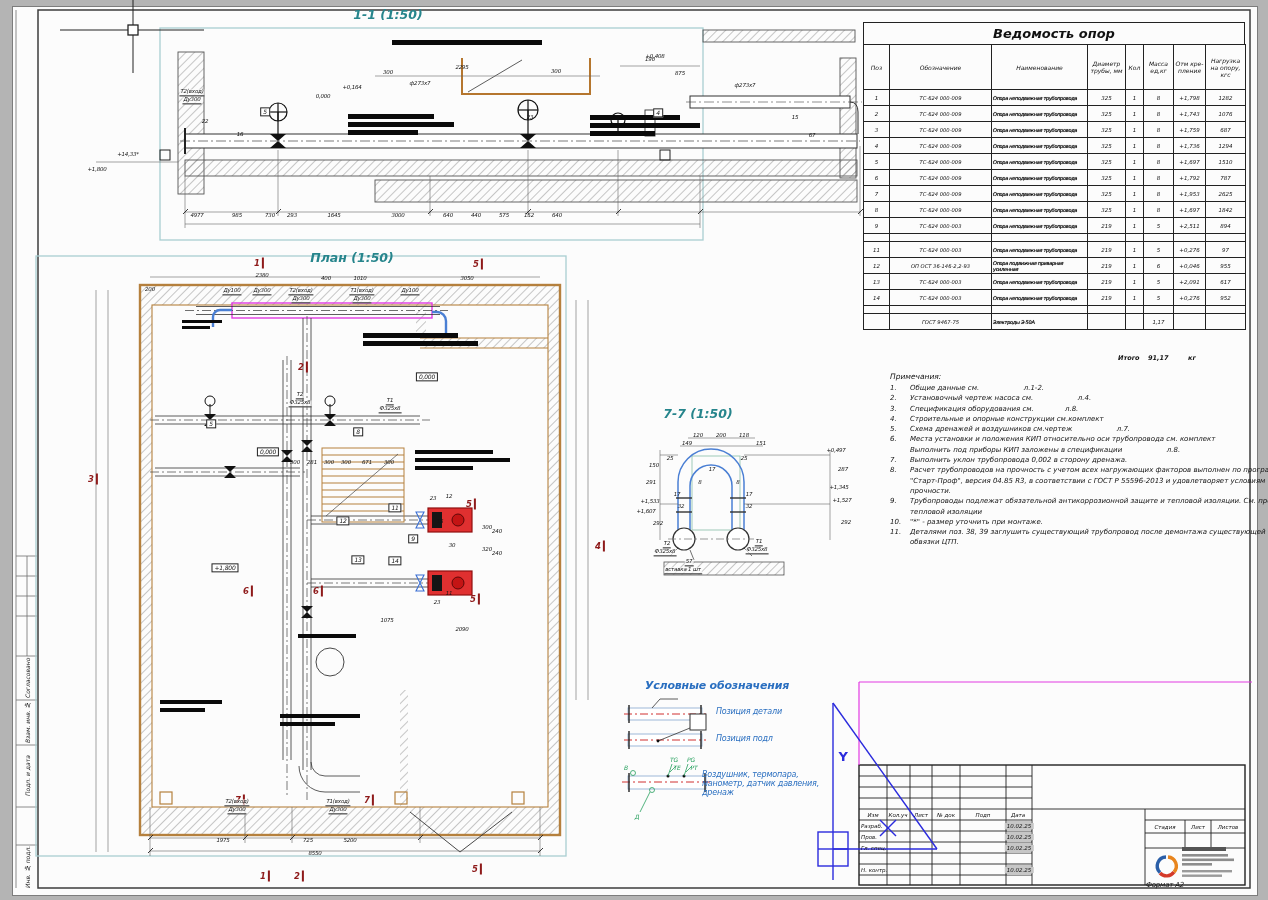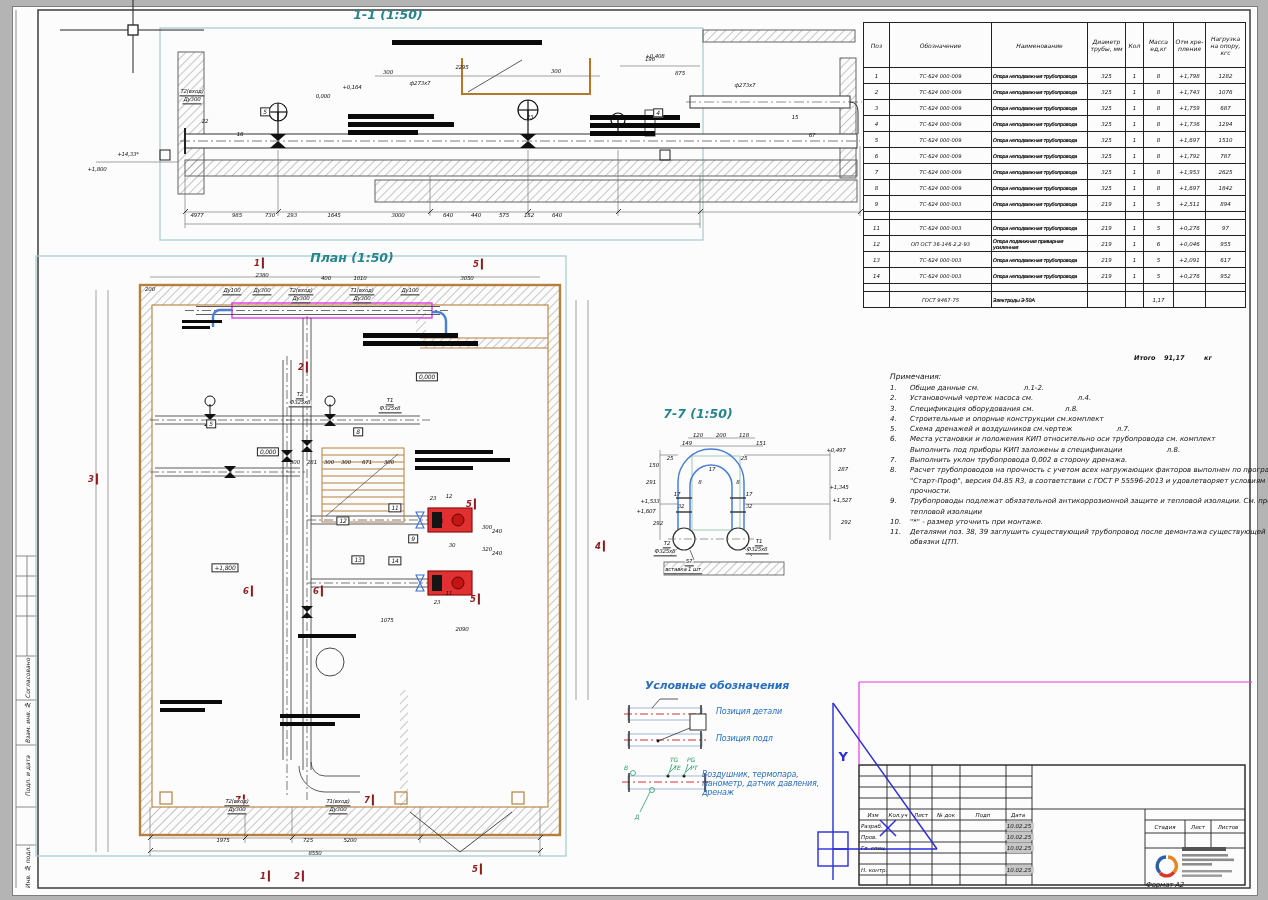--- a/index.html
+++ b/index.html
@@ -27,21 +27,21 @@
   .supports-title{font:bold italic 13px "DejaVu Sans",sans-serif;text-align:center;color:#111;
       border:1.3px solid #222;border-bottom:none;padding:3px 0;background:#fcfcfc;}
   table.supports{border-collapse:collapse;table-layout:fixed;width:382px;background:#fcfcfc;}
   table.supports th,table.supports td{border:0.9px solid #222;font:italic 5.5px "DejaVu Sans",sans-serif;
       color:#111;text-align:center;padding:0 1px;overflow:hidden;}
   table.supports th{font-size:6px;height:44px;}
   table.supports td{height:15px;}
   table.supports tr.spare td{height:7px;}
   table.supports td.c2{text-align:left;font-size:5px;letter-spacing:-0.3px;text-shadow:0 0 0.7px #000;}
   table.supports td.c1{font-size:5.2px;}
-  .totline{position:absolute;font:bold italic 6.5px "DejaVu Sans",sans-serif;color:#111;z-index:5;margin-left:16px;}
+  .totline{position:absolute;font:bold italic 6.5px "DejaVu Sans",sans-serif;color:#111;z-index:5;}
   
   .notes{position:absolute;left:890px;top:372px;width:396px;z-index:4;
       font:italic 7px "DejaVu Sans",sans-serif;color:#111;}
   .notes .ntitle{font-size:7.5px;margin-bottom:2px;}
   .note-row{display:flex;line-height:10.3px;}
   .note-num{width:20px;flex:none;}
   .note-text{white-space:pre-wrap;flex:1;}
   
   .side{position:absolute;left:17px;width:21px;display:flex;align-items:center;justify-content:center;
       writing-mode:vertical-rl;transform:rotate(180deg);font:italic 6px "DejaVu Sans",sans-serif;color:#222;z-index:4;}
@@ -529,20 +529,21 @@
       <span class="lbl pl" style="left: 665px; top: 553px;">Ф325х8</span>
       <span class="lbl pl" style="left: 759px; top: 543px;">Т1</span>
       <span class="lbl pl" style="left: 757px; top: 551px;">Ф325х8</span>
       <span class="lbl pl" style="left: 689px; top: 563px;">57</span>
       <span class="lbl pl" style="left: 683px; top: 571px;">вставка 1 шт</span>
       <span class="lbl ovl" style="left: 843px; top: 757px;">Y</span>
       <span class="lbl fmt" style="left: 1165px; top: 886px;">Формат А2</span>
     </div>
 
   <div class="supports-wrap">
+    <div class="supports-title">Ведомость опор</div>
     <table class="supports">
       <colgroup>
         <col style="width:26px">
           <col style="width:102px">
           <col style="width:96px">
           <col style="width:38px">
         <col style="width:18px">
           <col style="width:30px">
           <col style="width:32px">
           <col style="width:40px">

